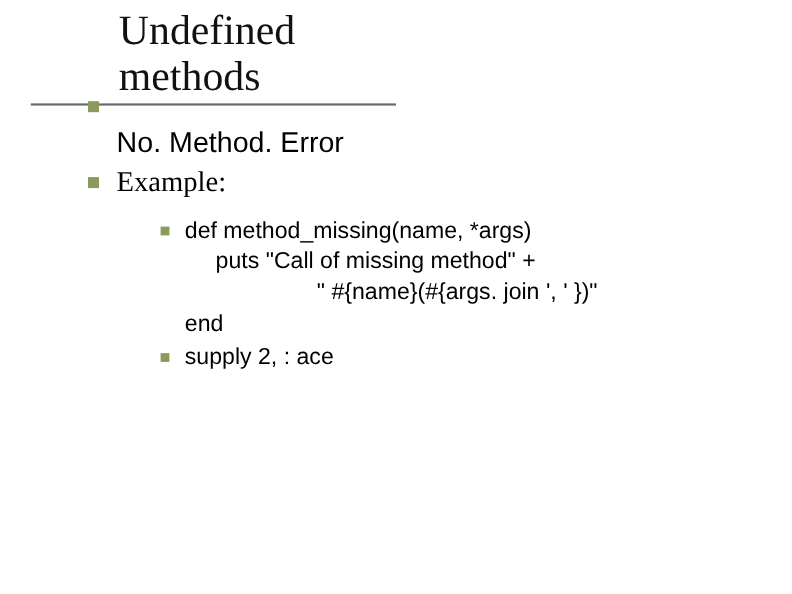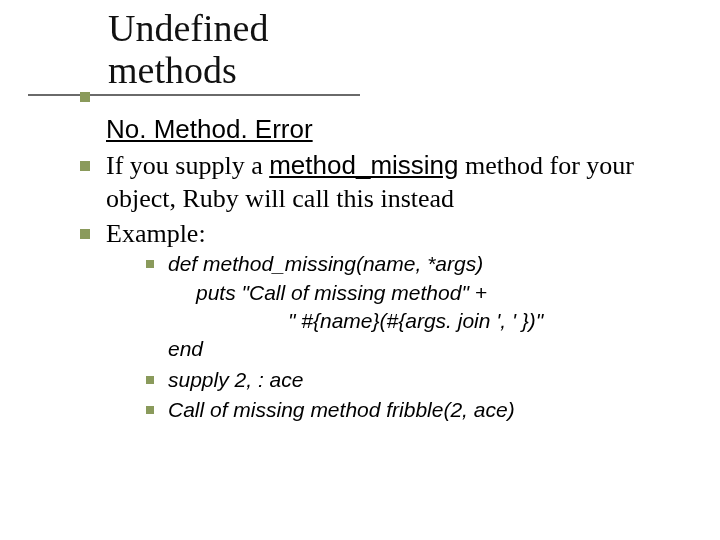--- a/index.html
+++ b/index.html
@@ -57,24 +57,24 @@
   }
   ul.bullets > li::before {
     content: "";
     position: absolute;
     left: 0;
     top: 12px;
     width: 10px;
     height: 10px;
     background: #8a9a5b;
   }
-  .verdana { font-family: Verdana, Geneva, sans-serif; text-decoration: underline; }
+  .verdana { font-family: Verdana, Geneva, sans-serif; }
   ul.sub {
+    margin-top: 14px;
     margin-left: 40px;
-    font-style: italic;
   }
   ul.sub > li {
     position: relative;
     padding-left: 22px;
     font-size: 21px;
     line-height: 1.35;
     font-family: Verdana, Geneva, sans-serif;
     margin-bottom: 2px;
   }
   ul.sub > li::before {
@@ -101,39 +101,33 @@
   </div>
 
   <div class="body">
     <ul class="bullets">
 
       <li>
         <br>
         <span class="verdana">No. Method. Error</span>
       </li>
 
-      <li>
-        <span>If you supply a </span><span class="verdana">method_missing</span><span> method for your object, Ruby will call this instead</span>
-      </li>
 
       <li>
         <span>Example:</span>
 
         <ul class="sub">
           <li>
             <span>def method_missing(name, *args)</span>
             <span class="indent1">puts "Call of missing method" +</span>
             <span class="indent2">" #{name}(#{args. join ', ' })"</span>
             <span>end</span>
           </li>
           <li>
             <span>supply 2, : ace</span>
           </li>
-          <li>
-            <span>Call of missing method fribble(2, ace)</span>
-          </li>
         </ul>
       </li>
 
     </ul>
   </div>
 
 </div>
 
 </body></html>

